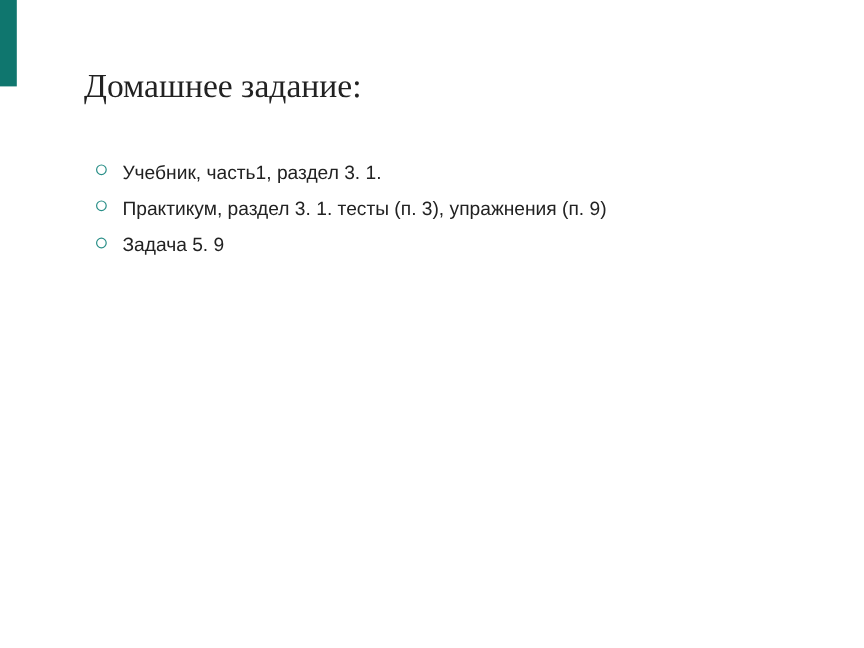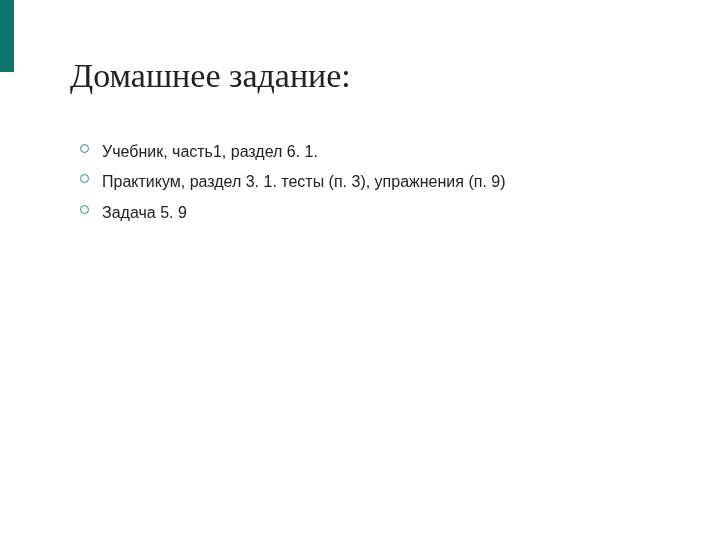--- a/index.html
+++ b/index.html
@@ -21,21 +21,21 @@
     background: #0f766e; 
   }
   .slide {
     position: absolute;
     left: 70px;
     top: 56px;
     right: 40px;
   }
   .title {
     font-family: Georgia, 'Times New Roman', serif;
-    font-size: 34px;
+    font-size: 28px;
     font-weight: 400;
     color: #222;
     margin: 0 0 40px 0;
     line-height: 1.2;
   }
   .bullets {
     list-style: none;
     margin: 0;
     padding: 0 0 0 10px;
   }
@@ -61,21 +61,21 @@
 </head>
 <body>
 
 <div class="accent-strip"></div>
 
 <div class="slide">
   <h1 class="title">Домашнее задание:</h1>
   <ul class="bullets">
     <li>
       <span class="bullet-marker"></span>
-      <span>Учебник, часть1, раздел 6. 1.</span>
+      <span>Учебник, часть1, раздел 3. 1.</span>
     </li>
     <li>
       <span class="bullet-marker"></span>
       <span>Практикум, раздел 3. 1. тесты (п. 3), упражнения (п. 9)</span>
     </li>
     <li>
       <span class="bullet-marker"></span>
       <span>Задача 5. 9</span>
     </li>
   </ul>

